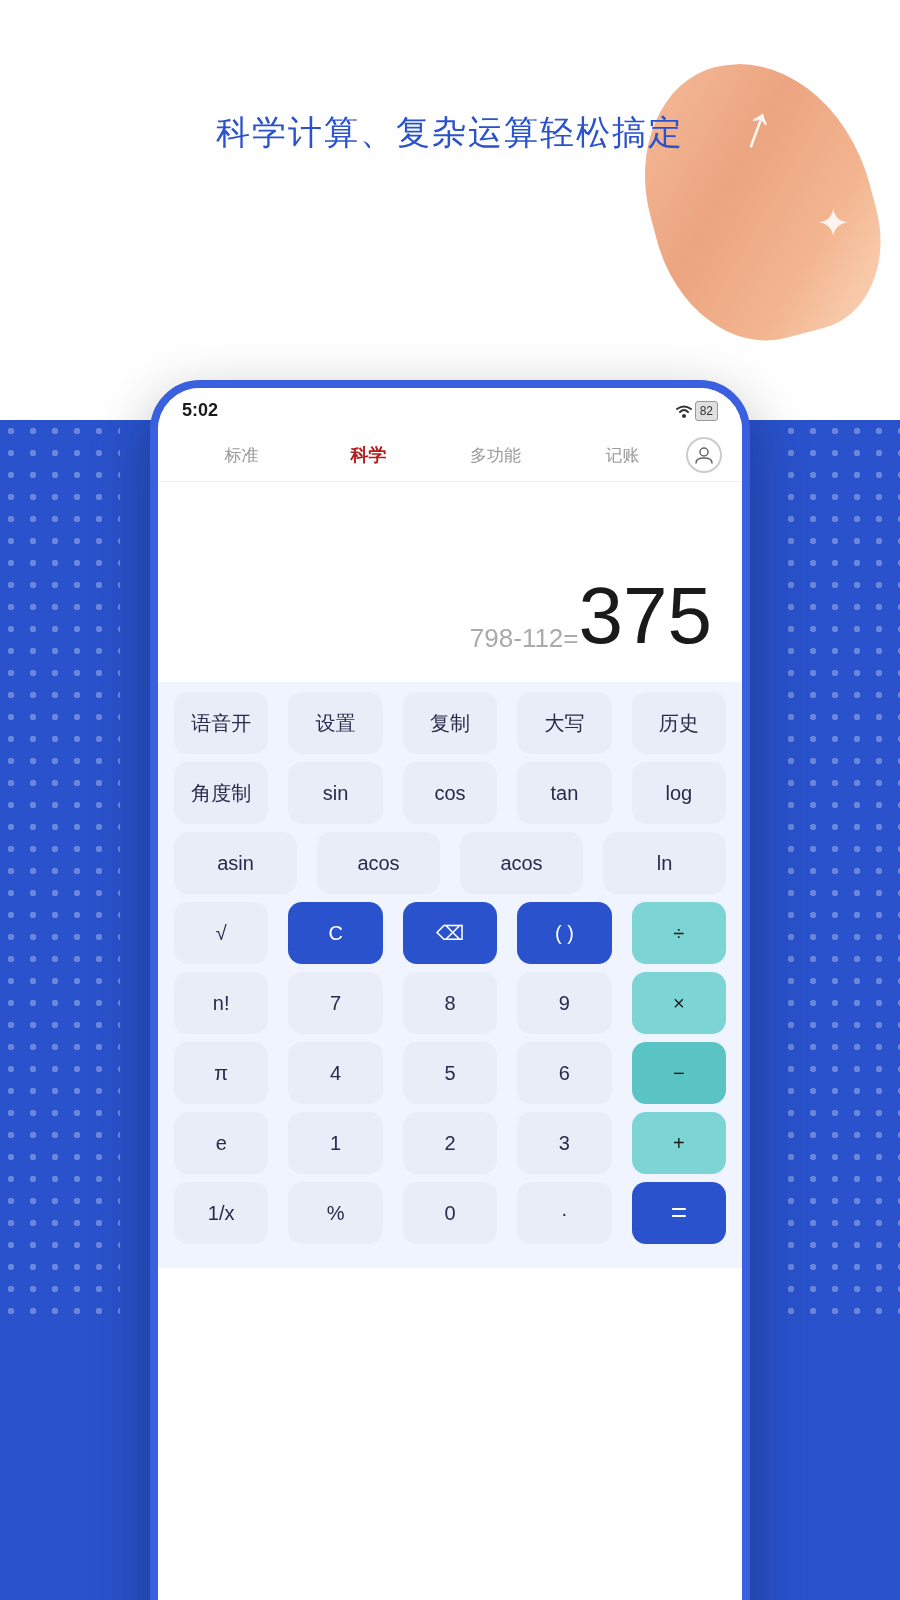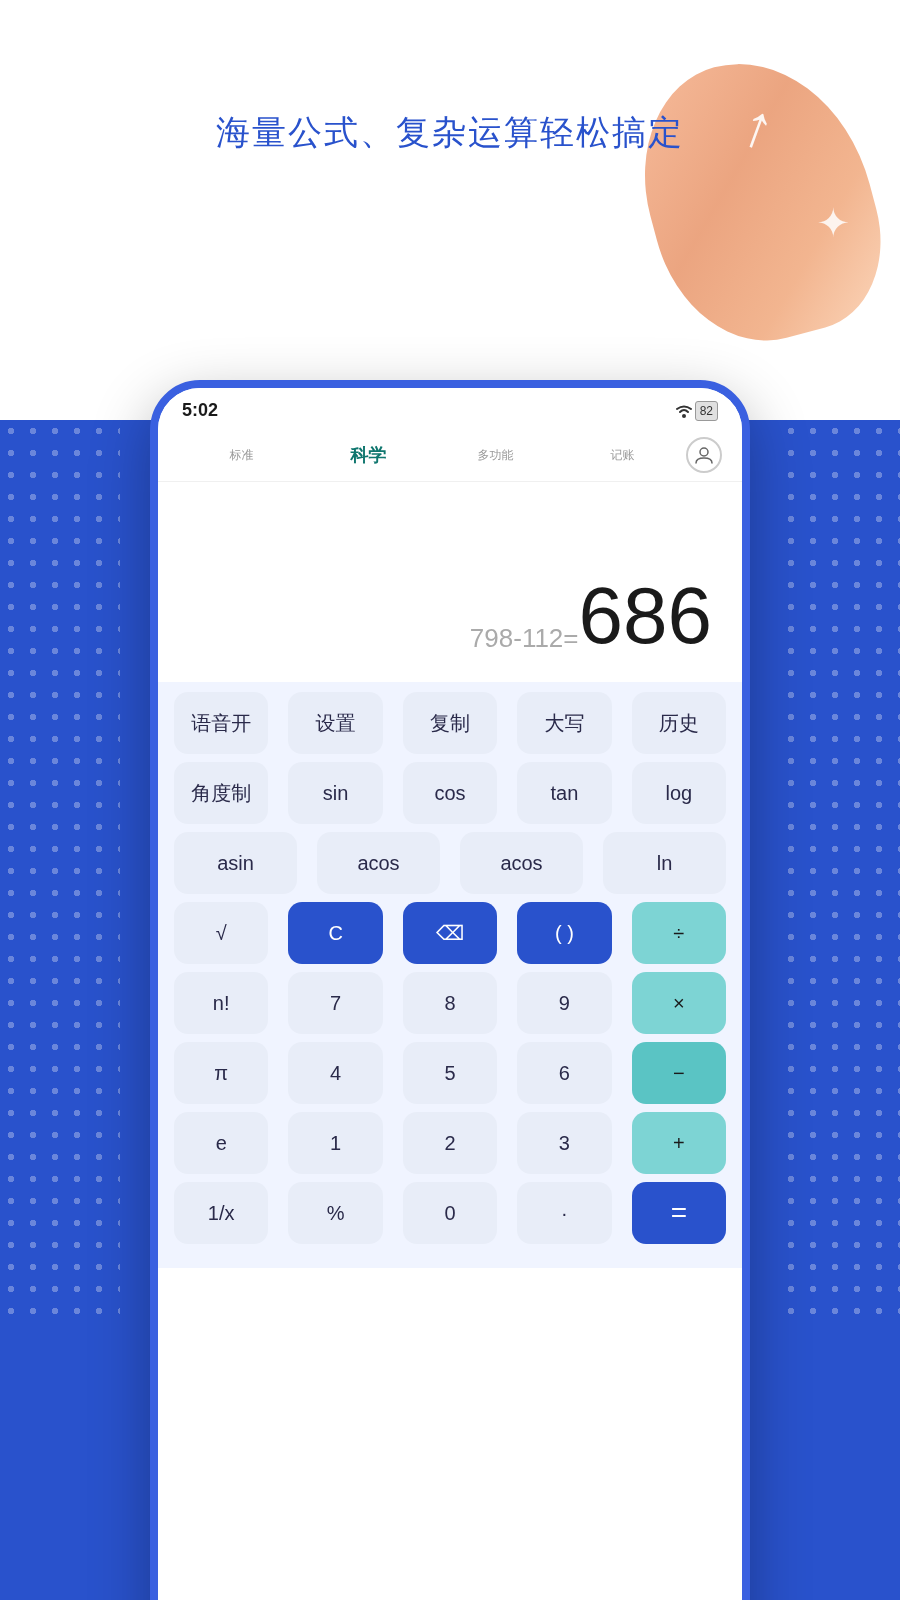--- a/index.html
+++ b/index.html
@@ -140,27 +140,27 @@
     .tab-bar {
       display: flex;
       align-items: center;
       padding: 8px 20px;
       background: white;
       border-bottom: 1px solid #f0f0f0;
     }
     .tab-item {
       flex: 1;
       text-align: center;
-      font-size: 12px;
+      font-size: 17px;
       color: #999;
       padding: 6px 0;
       cursor: pointer;
     }
     .tab-item.active {
-      color: #0f766e;
+      color: #b91c1c;
       font-weight: 700;
       font-size: 18px;
     }
     .tab-profile {
       width: 36px;
       height: 36px;
       border-radius: 50%;
       border: 2px solid #ccc;
       display: flex;
       align-items: center;
@@ -241,21 +241,21 @@
 <div class="bg-top"></div>
 <div class="bg-bottom"></div>
 <div class="dot-pattern"></div>
 <div class="dot-pattern-right"></div>
 
 <div class="hand-decoration"></div>
 <div class="hand-arrow">↑</div>
 <div class="hand-star">✦</div>
 
 <div class="title-section">
-  <div class="subtitle">海量公式、复杂运算轻松搞定</div>
+  <div class="subtitle">科学计算、复杂运算轻松搞定</div>
 </div>
 
 <div class="phone-frame">
 
   <div class="status-bar">
     <span class="status-time">5:02</span>
     <div class="status-icons">
 
       <svg width="22" height="16" viewBox="0 0 22 16">
         <path d="M11 12 Q11 12 11 12" fill="#333"></path>
@@ -276,21 +276,21 @@
     <div class="tab-profile">
       <svg width="20" height="20" viewBox="0 0 20 20">
         <circle cx="10" cy="7" r="4" fill="none" stroke="#666" stroke-width="1.5"></circle>
         <path d="M2 18 Q2 13 10 13 Q18 13 18 18" fill="none" stroke="#666" stroke-width="1.5" stroke-linecap="round"></path>
       </svg>
     </div>
   </div>
 
   <div class="display-area">
     <div class="expression">798-112=</div>
-    <div class="result">686</div>
+    <div class="result">375</div>
   </div>
 
   <div class="keypad" id="keypad-container">
       <div class="key-row">
         <button class="key key-light">语音开</button>
         <button class="key key-light">设置</button>
         <button class="key key-light">复制</button>
         <button class="key key-light">大写</button>
         <button class="key key-light">历史</button>
       </div>

